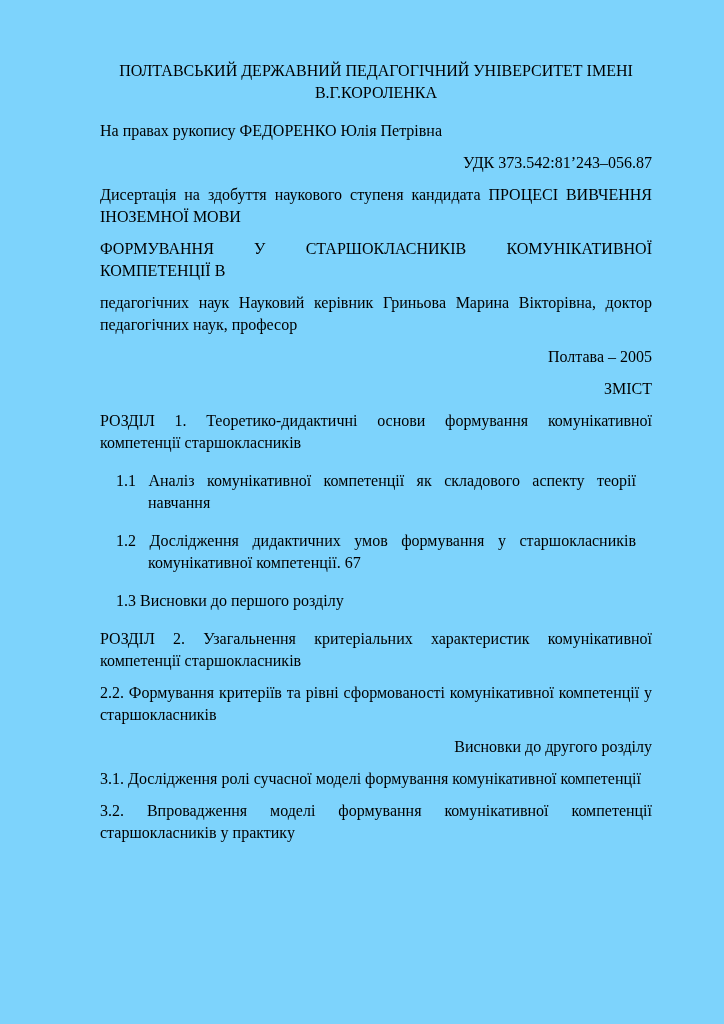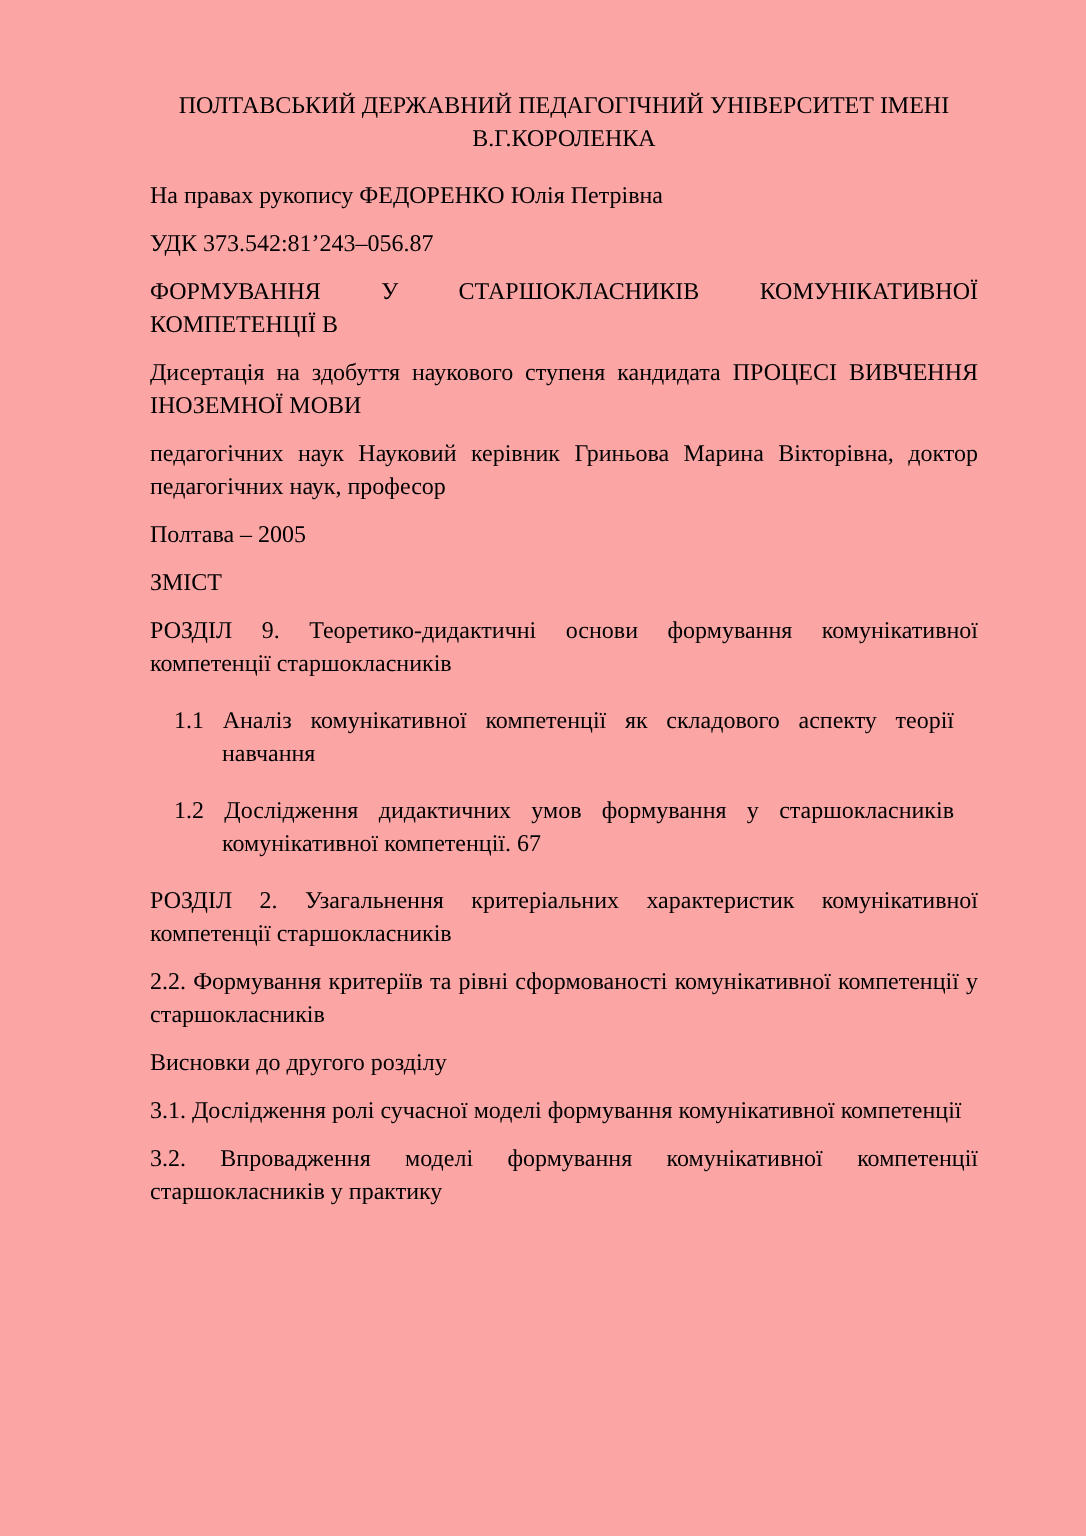--- a/index.html
+++ b/index.html
@@ -6,40 +6,40 @@
     margin: 0;
     padding: 0;
     background: #ffffff;
   }
   .page {
     position: relative;
     width: 724px;
     height: 1024px;
     box-sizing: border-box;
     padding: 60px 72px 40px 100px;
-    background: #fca5a5;
+    background: #7dd3fc;
     color: #000000;
     font-family: "Liberation Serif", "DejaVu Serif", serif;
     font-size: 16px;
     line-height: 22px;
     overflow: hidden;
   }
   .doc-title {
     font-size: 16px;
     font-weight: normal;
     text-align: center;
     margin: 0 0 16px 0;
     line-height: 22px;
   }
   p.para {
     margin: 0 0 10px 0;
     text-align: justify;
   }
   p.para.short {
-    text-align: left;
+    text-align: right;
   }
   .toc-list {
     margin: 0 0 10px 0;
   }
   .toc-list p.toc-item {
     margin: 16px;
     text-align: justify;
     padding-left: 32px;
     text-indent: -32px;
   }
@@ -48,37 +48,38 @@
 <body>
 
 <div class="page">
 
   <h1 class="doc-title">ПОЛТАВСЬКИЙ ДЕРЖАВНИЙ ПЕДАГОГІЧНИЙ УНІВЕРСИТЕТ ІМЕНІ В.Г.КОРОЛЕНКА</h1>
 
   <p class="para">На правах рукопису ФЕДОРЕНКО Юлія Петрівна</p>
 
   <p class="para short">УДК 373.542:81’243–056.87</p>
 
+  <p class="para">Дисертація на здобуття наукового ступеня кандидата ПРОЦЕСІ ВИВЧЕННЯ ІНОЗЕМНОЇ МОВИ</p>
+
   <p class="para">ФОРМУВАННЯ У СТАРШОКЛАСНИКІВ КОМУНІКАТИВНОЇ КОМПЕТЕНЦІЇ В</p>
-
-  <p class="para">Дисертація на здобуття наукового ступеня кандидата ПРОЦЕСІ ВИВЧЕННЯ ІНОЗЕМНОЇ МОВИ</p>
 
 
   <p class="para">педагогічних наук Науковий керівник Гриньова Марина Вікторівна, доктор педагогічних наук, професор</p>
 
   <p class="para short">Полтава – 2005</p>
 
   <p class="para short">ЗМІСТ</p>
 
 
-  <p class="para">РОЗДІЛ 9. Теоретико-дидактичні основи формування комунікативної компетенції старшокласників</p>
+  <p class="para">РОЗДІЛ 1. Теоретико-дидактичні основи формування комунікативної компетенції старшокласників</p>
 
   <div class="toc-list">
     <p class="toc-item">1.1 Аналіз комунікативної компетенції як складового аспекту теорії навчання</p>
     <p class="toc-item">1.2 Дослідження дидактичних умов формування у старшокласників комунікативної компетенції. 67</p>
+    <p class="toc-item">1.3 Висновки до першого розділу</p>
   </div>
 
   <p class="para">РОЗДІЛ 2. Узагальнення критеріальних характеристик комунікативної компетенції старшокласників</p>
 
 
   <p class="para">2.2. Формування критеріїв та рівні сформованості комунікативної компетенції у старшокласників</p>
 
   <p class="para short">Висновки до другого розділу</p>
 
 

